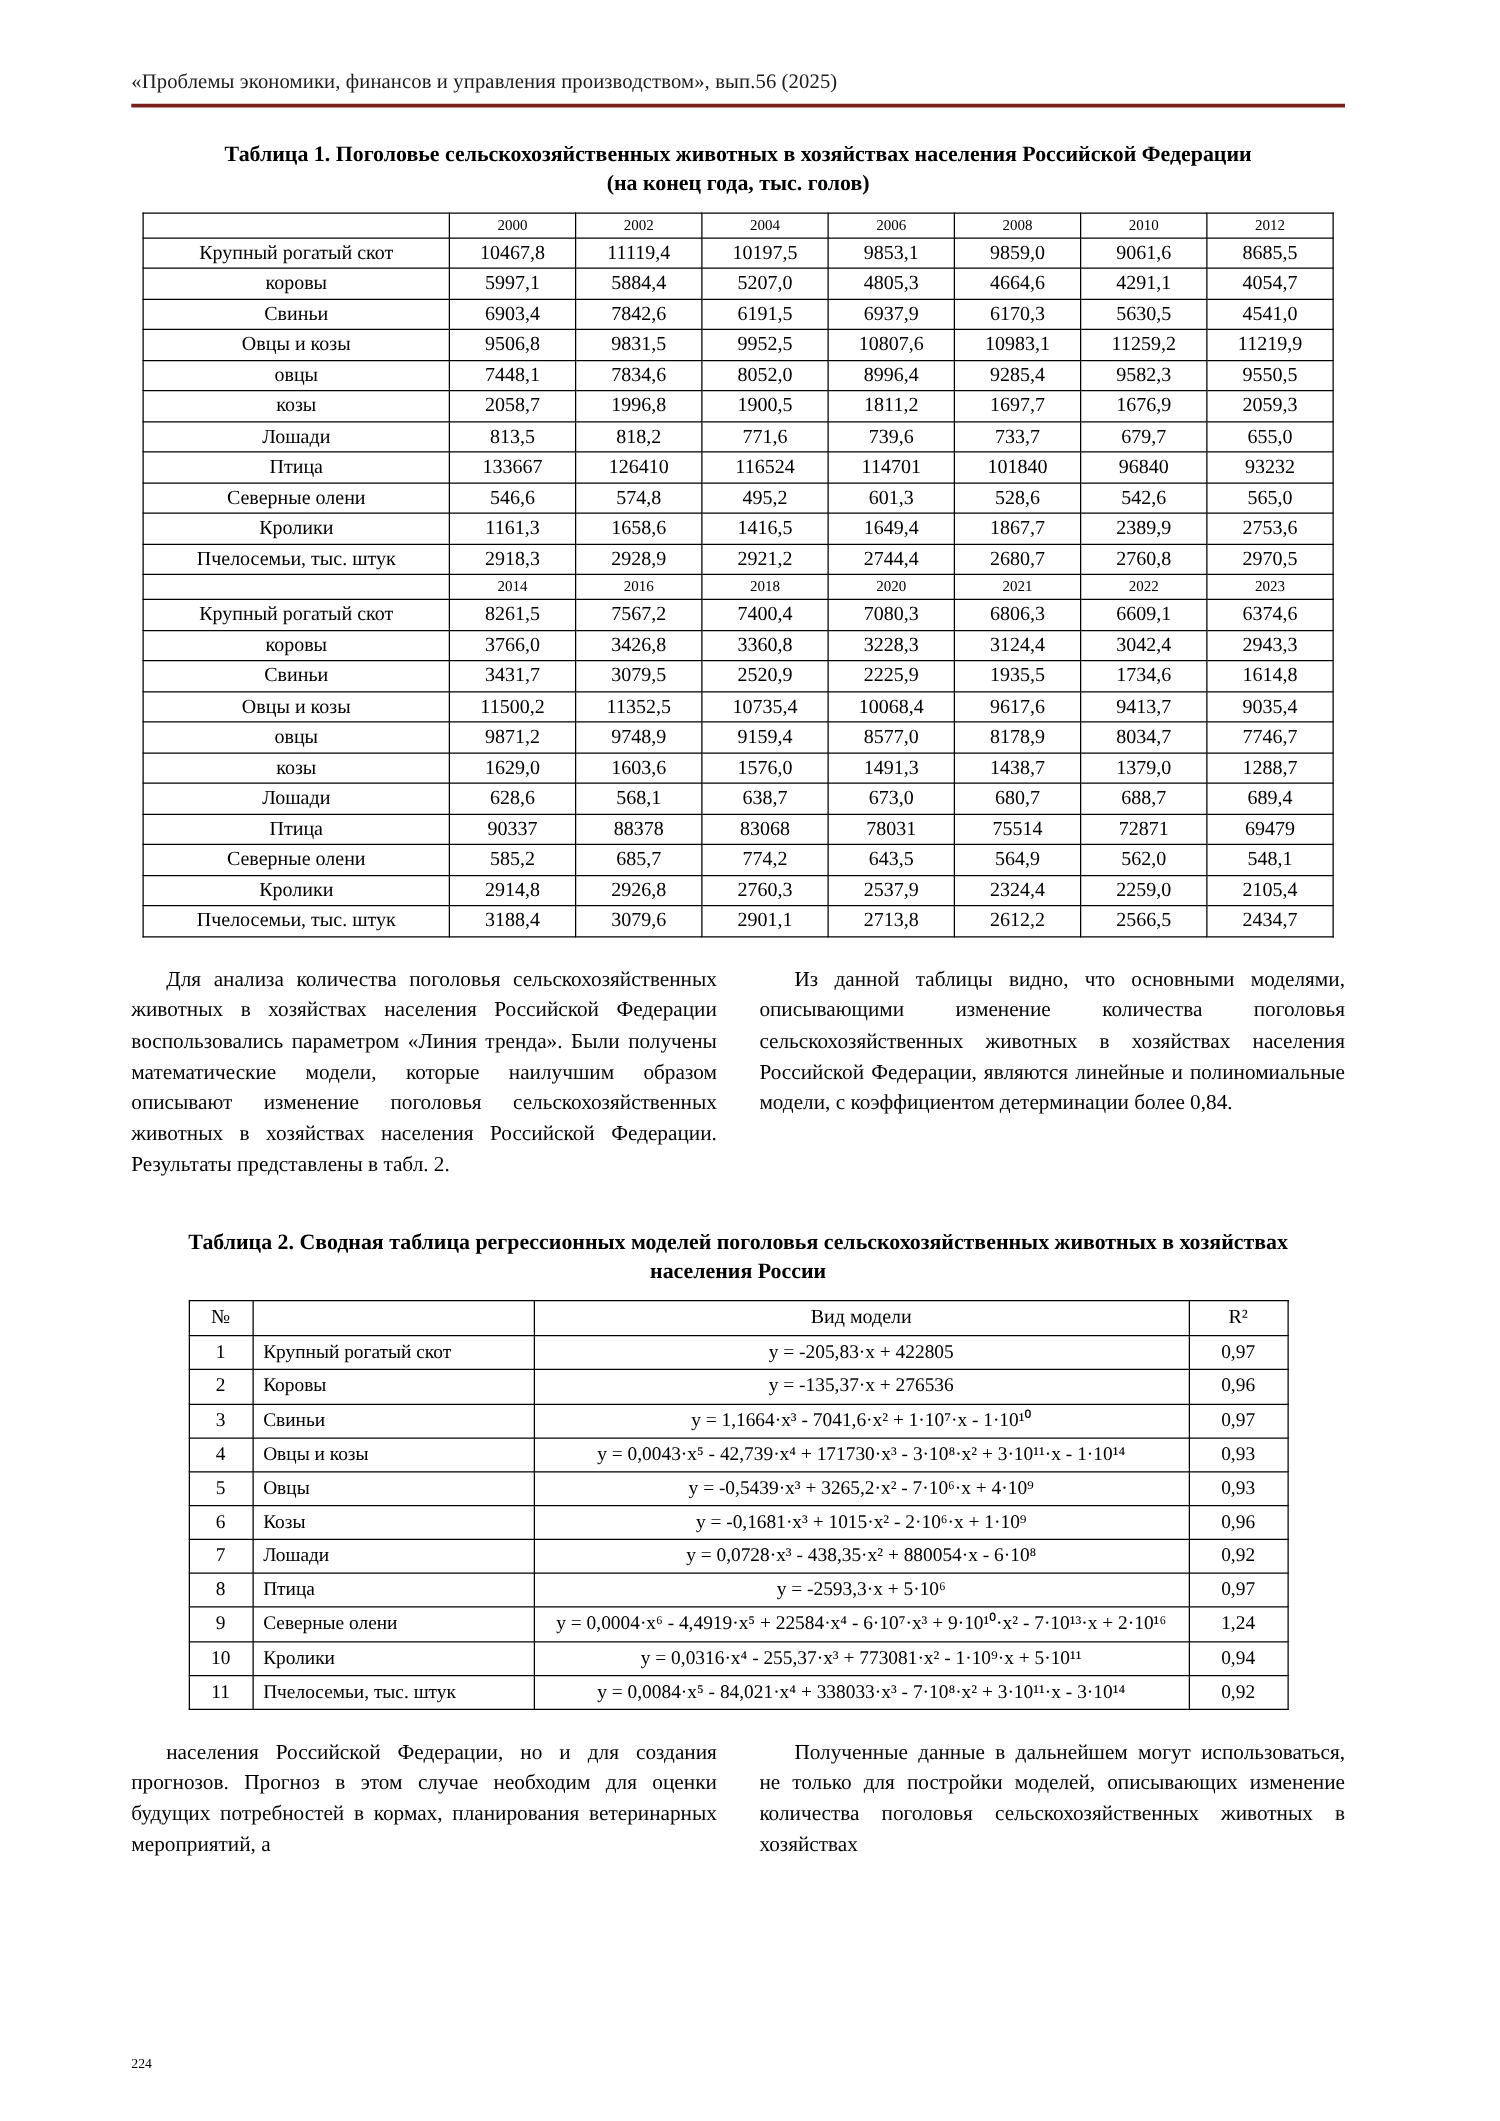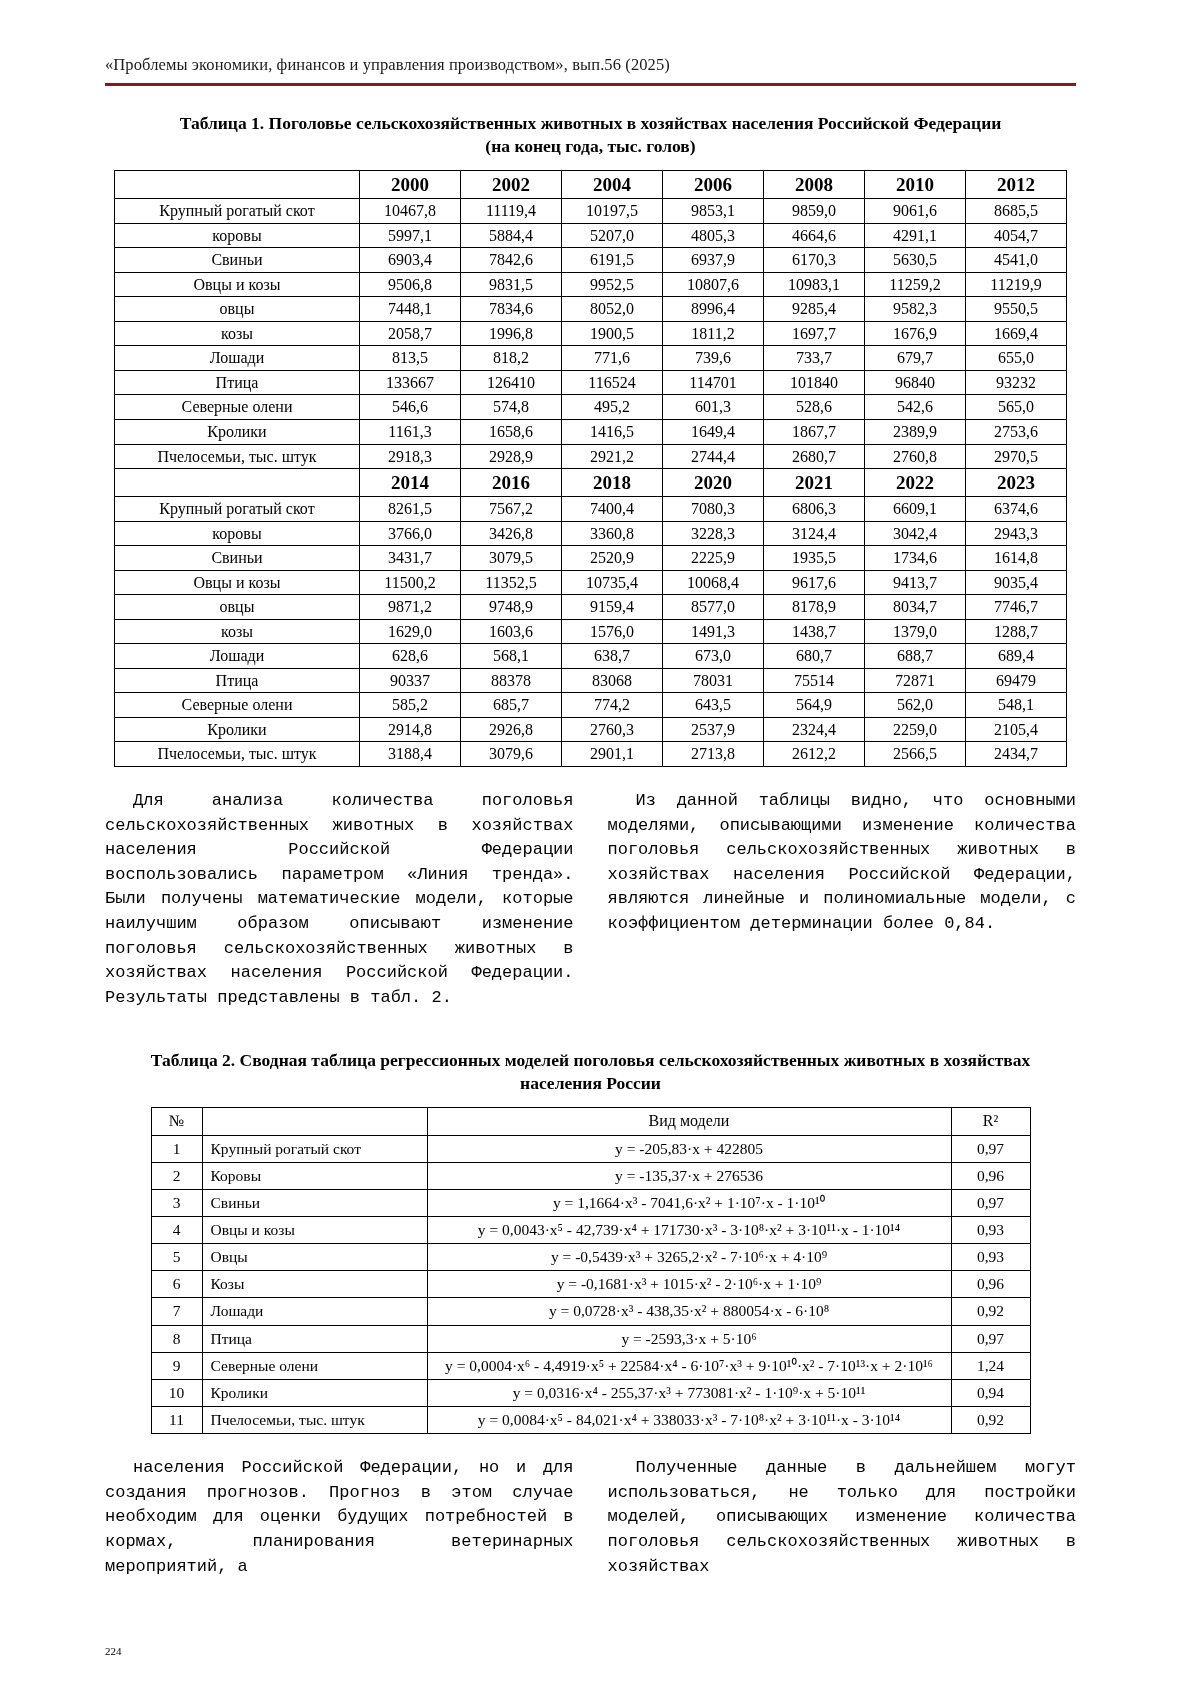--- a/index.html
+++ b/index.html
@@ -47,38 +47,37 @@
     font-size: 16px;
   }
   table.data td, table.data th {
     border: 1px solid #000;
     padding: 2px 6px;
     text-align: center;
     line-height: 1.22;
     font-weight: normal;
   }
   table.data th {
-    font-weight: bold;
-    font-size: 19px;
+    font-weight: normal;
+    font-size: 12px;
   }
   table.data td.rowhead {
     text-align: center;
     width: 232px;
   }
   table.data td.num {
     width: 88px;
   }
   table.data th.blank {
     border-top: 1px solid #000;
   }
   .two-col {
     display: flex;
     gap: 34px;
     margin-top: 22px;
-    font-family: Liberation Mono, monospace;
   }
   .two-col .col {
     flex: 1 1 0;
     text-align: justify;
     font-size: 17px;
     line-height: 1.45;
   }
   .two-col .col p {
     margin: 0;
     text-indent: 28px;
@@ -186,21 +185,21 @@
           <td class="num">9550,5</td>
         </tr>
         <tr>
           <td class="rowhead">козы</td>
           <td class="num">2058,7</td>
           <td class="num">1996,8</td>
           <td class="num">1900,5</td>
           <td class="num">1811,2</td>
           <td class="num">1697,7</td>
           <td class="num">1676,9</td>
-          <td class="num">1669,4</td>
+          <td class="num">2059,3</td>
         </tr>
         <tr>
           <td class="rowhead">Лошади</td>
           <td class="num">813,5</td>
           <td class="num">818,2</td>
           <td class="num">771,6</td>
           <td class="num">739,6</td>
           <td class="num">733,7</td>
           <td class="num">679,7</td>
           <td class="num">655,0</td>

